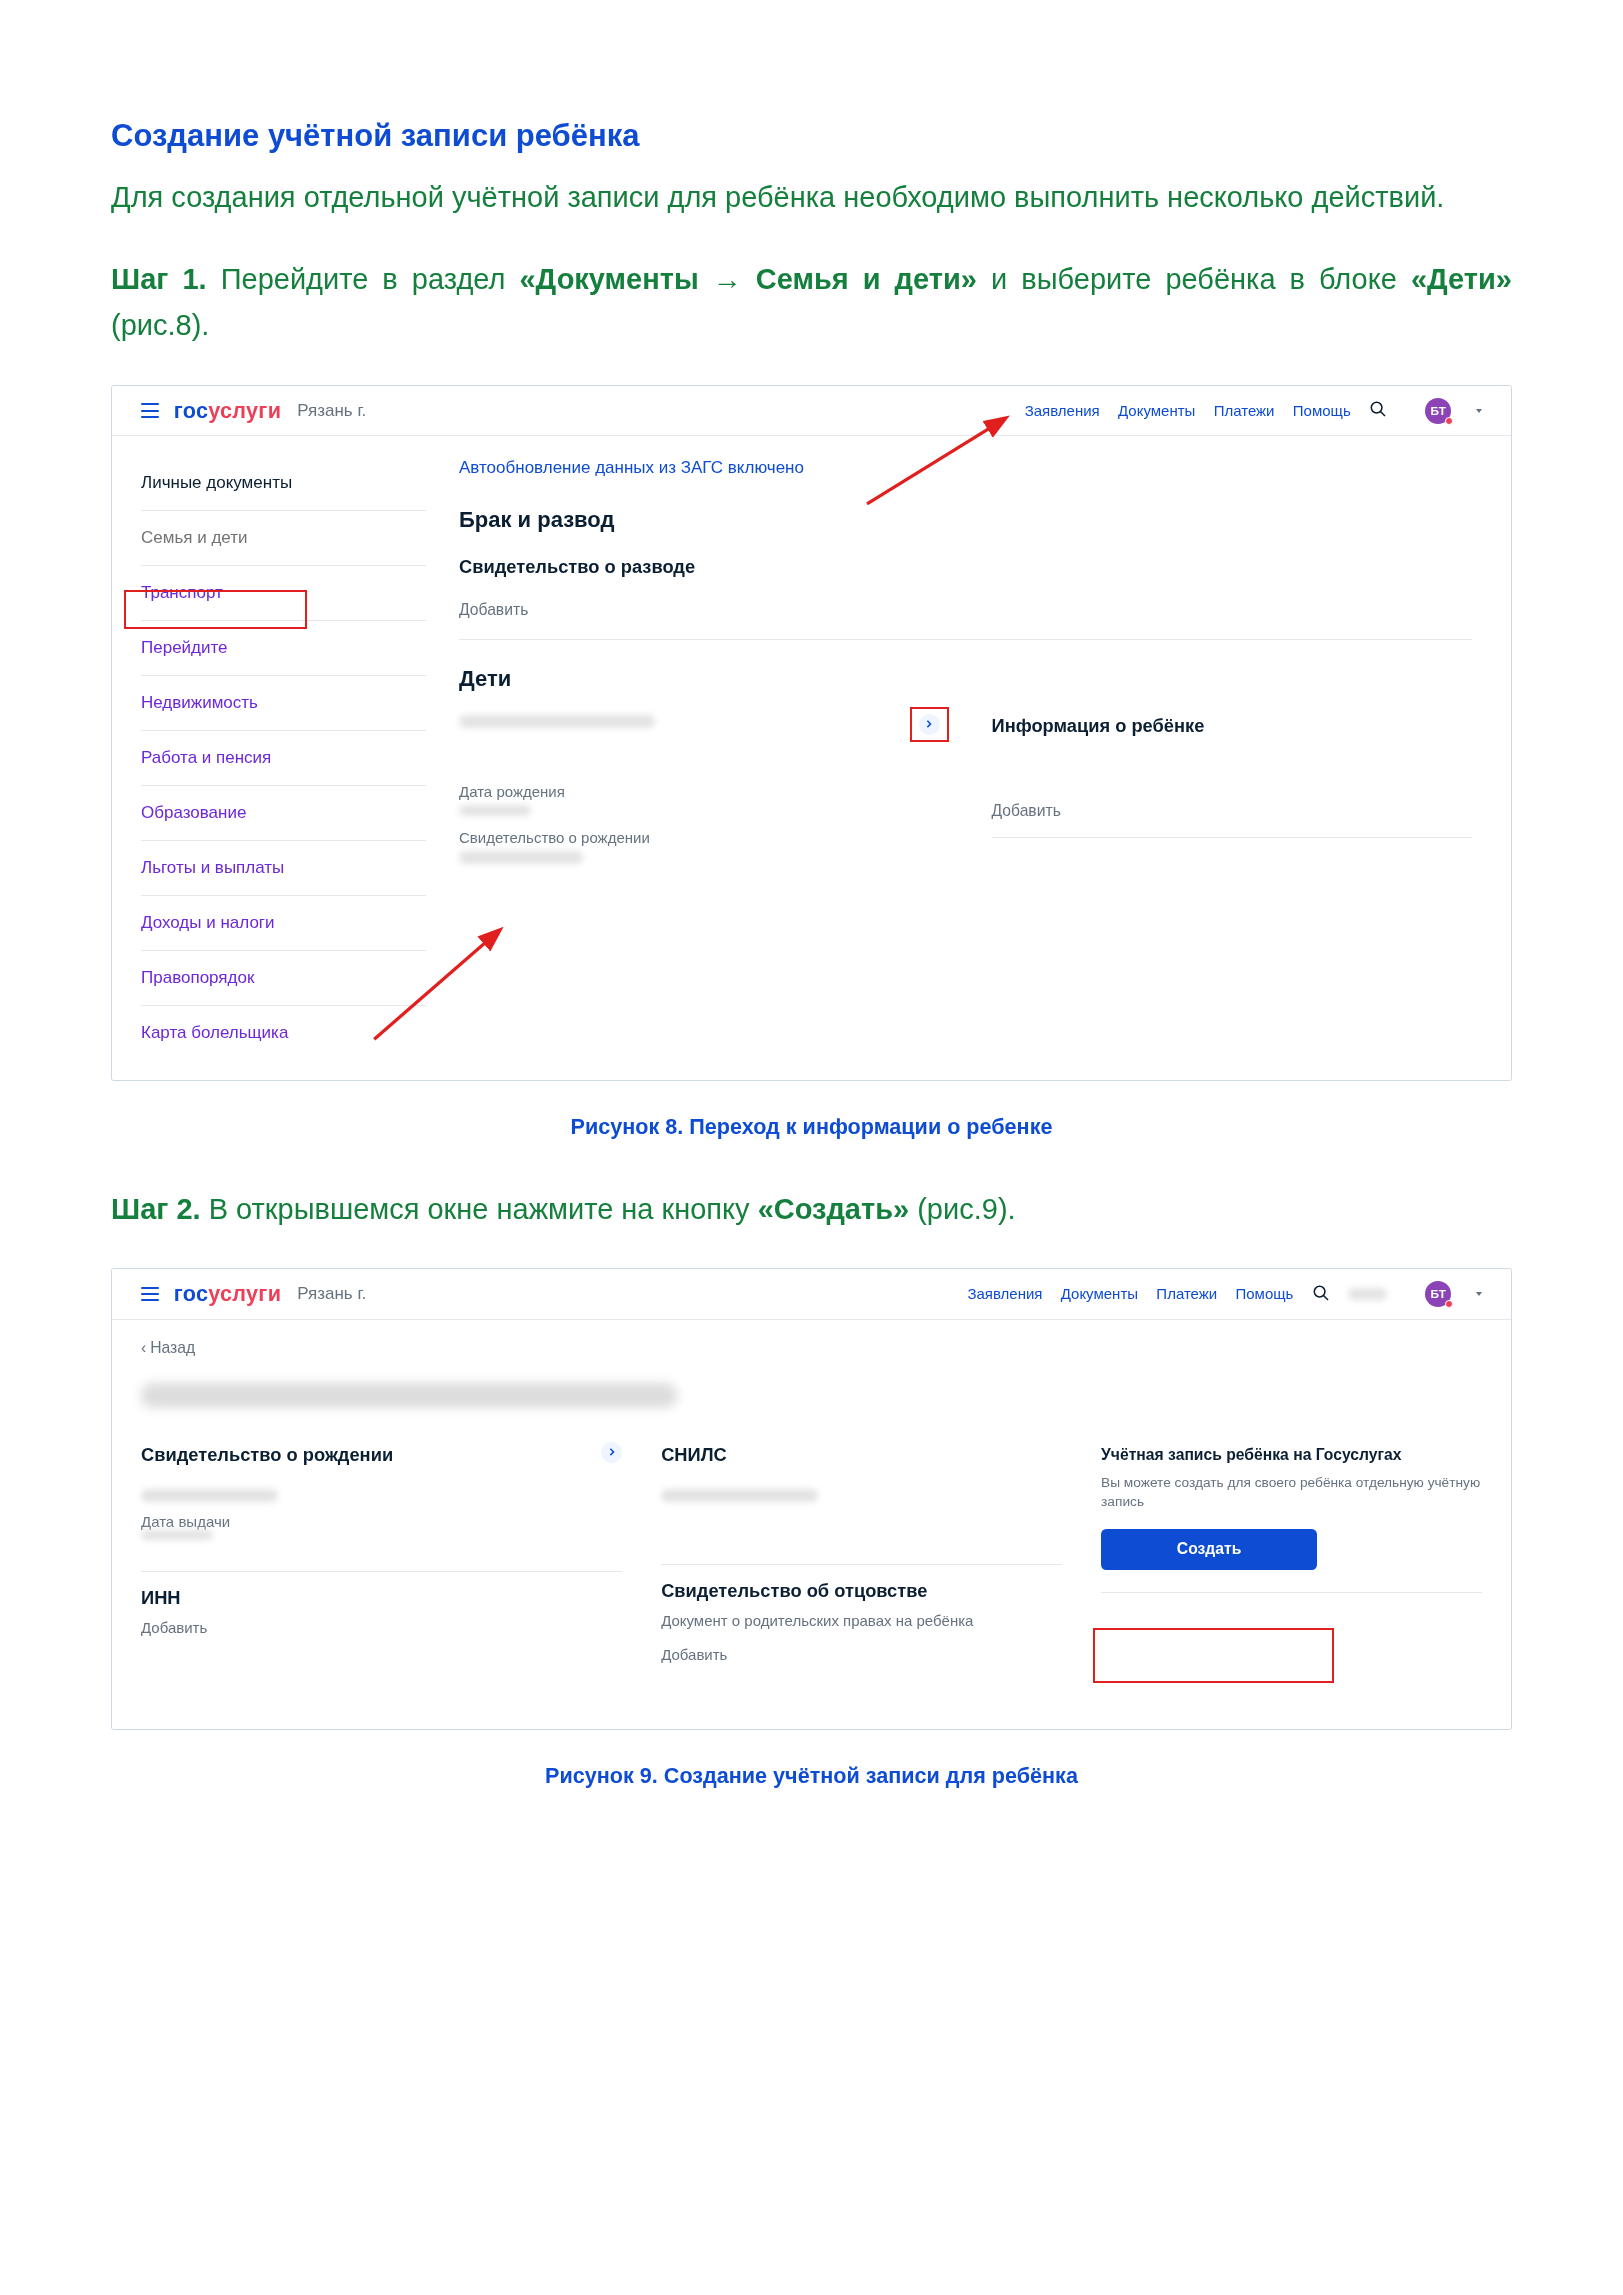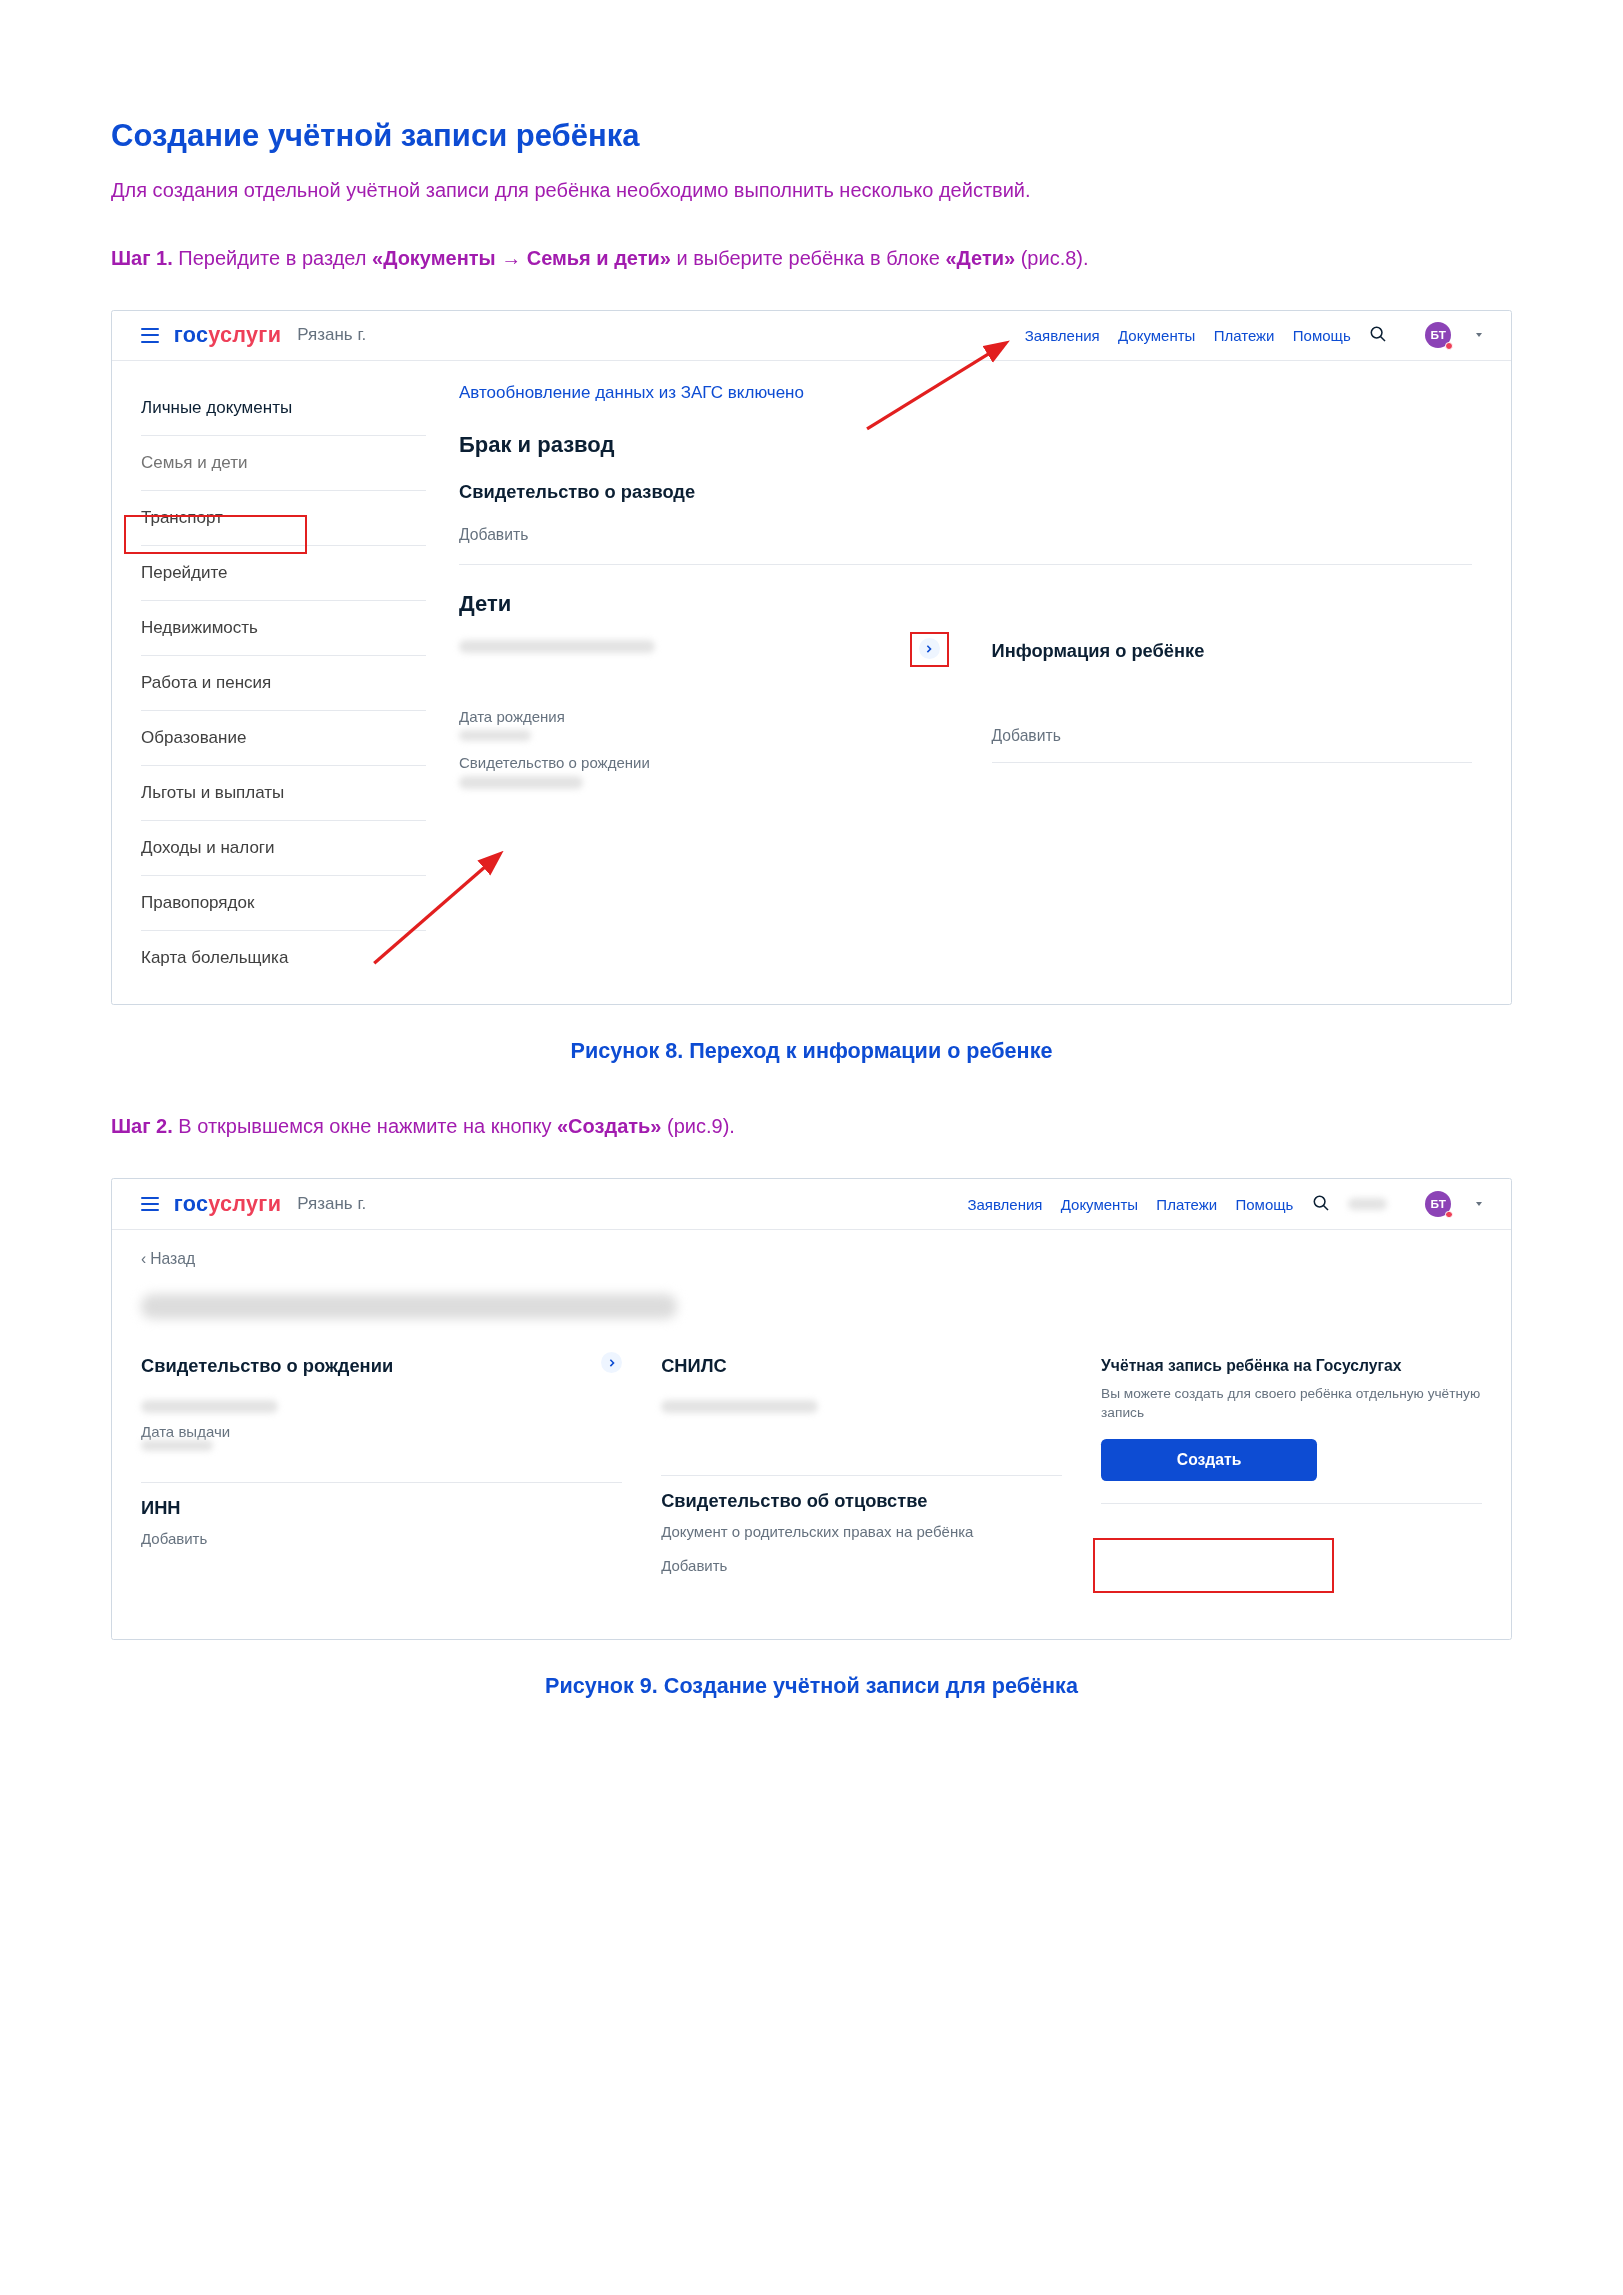--- a/index.html
+++ b/index.html
@@ -11,22 +11,22 @@
       padding: 118px 111px;
       color: #1a1a1a;
     }
     .section-title {
       font-size: 31px;
       font-weight: 700;
       color: #0d4cd3;
       margin-bottom: 19.6px;
     }
     .body-text {
-      font-size: 20px;
-      color: #a21caf;
+      font-size: 29px;
+      color: #15803d;
       line-height: 1.6;
       text-align: justify;
       margin-bottom: 36px;
     }
     .step-para { margin-top: 0; }
     .step-para b { font-weight: 700; margin-top: 44px; }
 
     .screenshot {
       border: 1.3px solid #d0d9e3;
       border-radius: 2.6px;
@@ -90,21 +90,21 @@
     .sidemenu {
       width: 314px;
       border-right: 0px solid #e5e8ed;
       padding: 19.6px 0 19.6px 29px;
       font-size: 17px;
       color: #66727F;
     }
     .sidemenu .sm-item {
       padding: 17px 0;
       border-bottom: 0.7px solid #e5e8ed;
-      color: #404040;
+      color: #6d28d9;
     }
     .sidemenu .sm-item:last-child { border-bottom: none; }
     .sidemenu .sm-item.active { color: #737373; font-weight: 400; }
     .sm-highlight-box {
       position: absolute;
       top: 154px;
       left: 11.8px;
       width: 183px;
       height: 39px;
       border: 2px solid #e21f1f;

